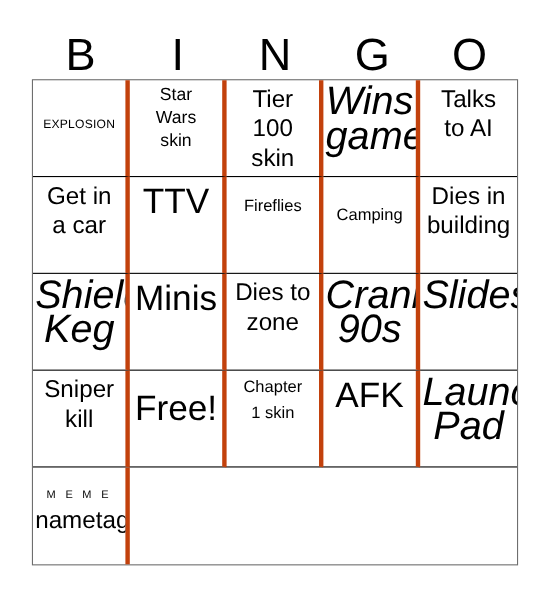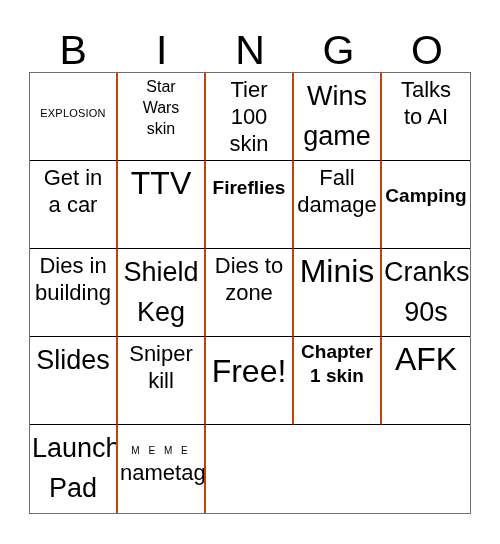--- a/index.html
+++ b/index.html
@@ -50,44 +50,44 @@
     border-top: 1px solid #6e6e6e;
     border-left: 1px solid #6e6e6e;
     border-right: 1px solid #6e6e6e;
     border-bottom: 1px solid #6e6e6e;
     box-sizing: border-box;
     display: grid;
     grid-template-columns: repeat(5, 1fr);
     grid-template-rows: repeat(5, 1fr);
   }
   .cell {
-    border-right: 2px solid #c2410c;
+    border-right: 4px solid #c2410c;
     border-bottom: 1px solid #000000;
     box-sizing: border-box;
     display: flex;
     align-items: flex-start;
     justify-content: center;
     padding: 3px 2px 0 2px;
     overflow: hidden;
   }
   .cell:nth-child(5n) { border-right: none; justify-content: flex-end; }
   .cell:nth-child(n+21) { border-bottom: none; }
   .cell-text {
     display: block;
     width: 100%;
     text-align: center;
     white-space: pre-line;
     word-break: normal;
   }
   
   .s-xs  { font-size: 11px; line-height: 15px; letter-spacing: 0.2px; padding-top: 30px; }
   .s-sm  { font-size: 16px; line-height: 21px; }
-  .s-md  { font-size: 19px; line-height: 24px; font-weight: bold; }
+  .s-md  { font-size: 15px; line-height: 24px; }
   .s-lg  { font-size: 22px; line-height: 27px; }
-  .s-xl  { font-size: 27px; line-height: 40px; }
+  .s-xl  { font-size: 36px; line-height: 31px; font-style: italic; }
   .s-xxl { font-size: 32px; line-height: 38px; }
   .pad-1 { padding-top: 12px; }
   .pad-2 { padding-top: 20px; }
   .two-part .part-a { display: block; font-size: 10px; line-height: 21px; letter-spacing: 3px; }
   .two-part .part-b { display: block; font-size: 22px; line-height: 23px; letter-spacing: 0; }
 </style>
 </head>
 <body>
 
 <div id="card">
@@ -126,40 +126,36 @@
         <span class="cell-text s-lg">Get in
 a car</span>
       </div>
       <div class="cell">
         <span class="cell-text s-xxl">TTV</span>
       </div>
       <div class="cell">
         <span class="cell-text s-md pad-1">Fireflies</span>
       </div>
       <div class="cell">
-        <span class="cell-text s-lg">Fall
-damage</span>
-      </div>
-      <div class="cell">
         <span class="cell-text s-md pad-2">Camping</span>
       </div>
       <div class="cell">
         <span class="cell-text s-lg">Dies in
 building</span>
       </div>
       <div class="cell">
         <span class="cell-text s-xl">Shield
 Keg</span>
       </div>
       <div class="cell">
+        <span class="cell-text s-xxl">Minis</span>
+      </div>
+      <div class="cell">
         <span class="cell-text s-lg">Dies to
 zone</span>
-      </div>
-      <div class="cell">
-        <span class="cell-text s-xxl">Minis</span>
       </div>
       <div class="cell">
         <span class="cell-text s-xl">Cranks
 90s</span>
       </div>
       <div class="cell">
         <span class="cell-text s-xl">Slides</span>
       </div>
       <div class="cell">
         <span class="cell-text s-lg">Sniper

